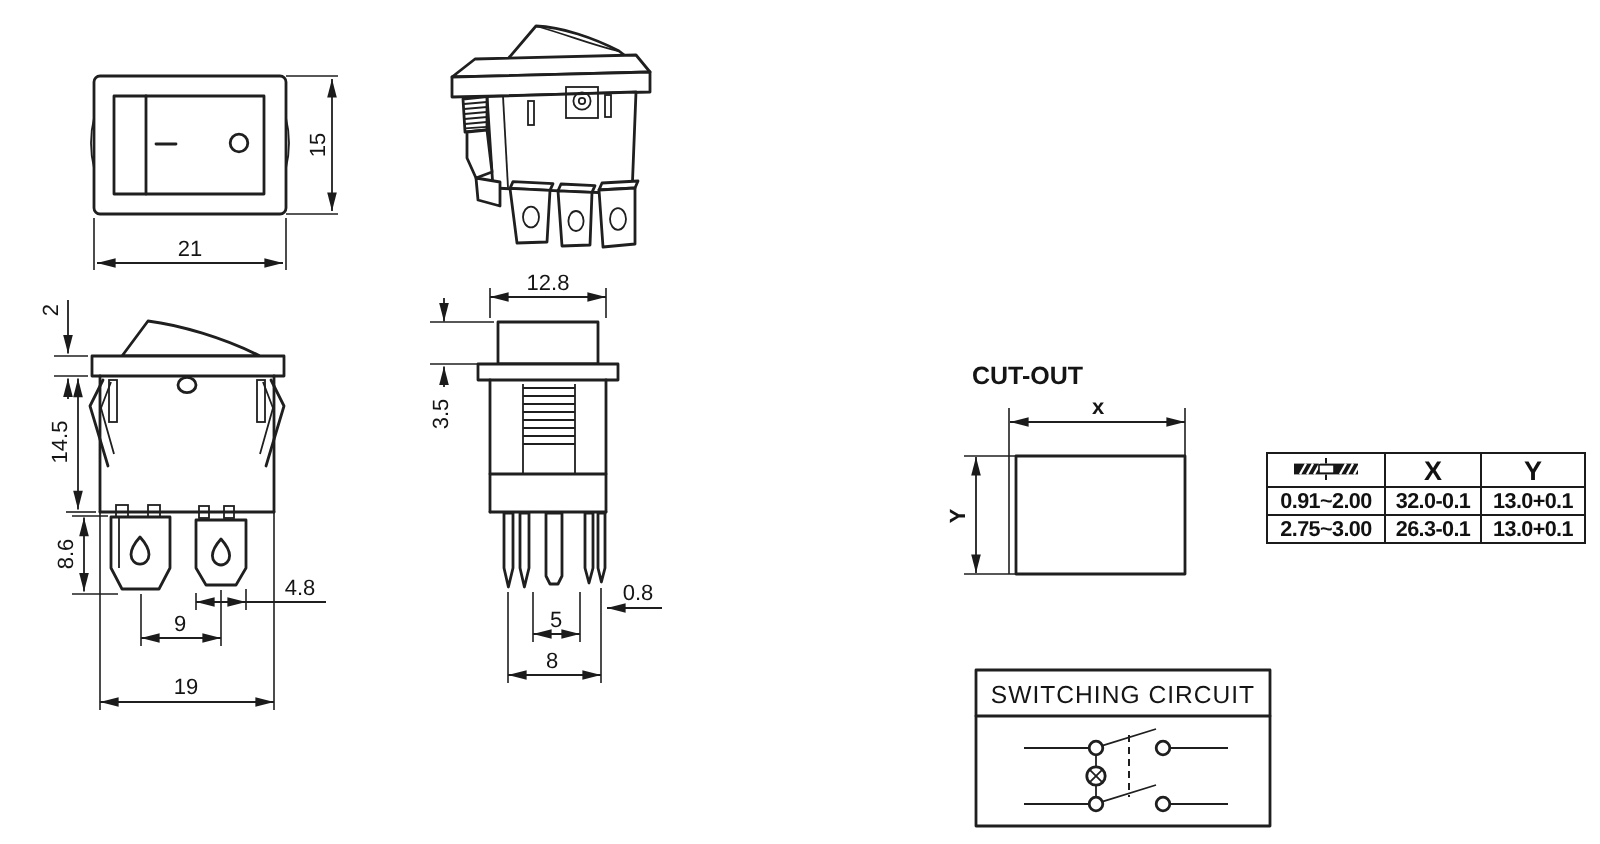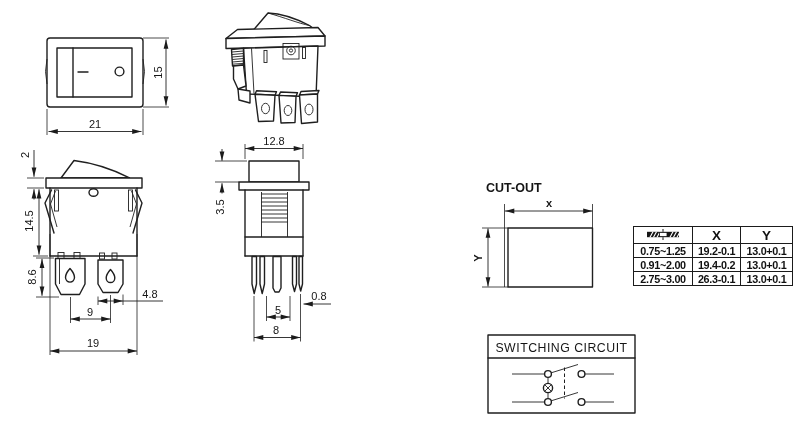--- a/index.html
+++ b/index.html
@@ -257,27 +257,22 @@
           </g>
           <rect x="16.5" y="3.4" width="7.5" height="4.2" fill="#fff" stroke="#161616" stroke-width="0.8"></rect>
           <line x1="20" y1="0" x2="20" y2="2.8" stroke="#161616" stroke-width="1"></line>
           <line x1="20" y1="8.2" x2="20" y2="11" stroke="#161616" stroke-width="1"></line>
         </svg>
       </th>
       <th>X</th>
       <th>Y</th>
     </tr>
     <tr>
-      <td>0.75~1.25</td>
-      <td>19.2-0.1</td>
-      <td>13.0+0.1</td>
-    </tr>
-    <tr>
       <td>0.91~2.00</td>
-      <td>19.4-0.2</td>
+      <td>32.0-0.1</td>
       <td>13.0+0.1</td>
     </tr>
     <tr>
       <td>2.75~3.00</td>
       <td>26.3-0.1</td>
       <td>13.0+0.1</td>
     </tr>
   </tbody>
       </table>
 </div>

